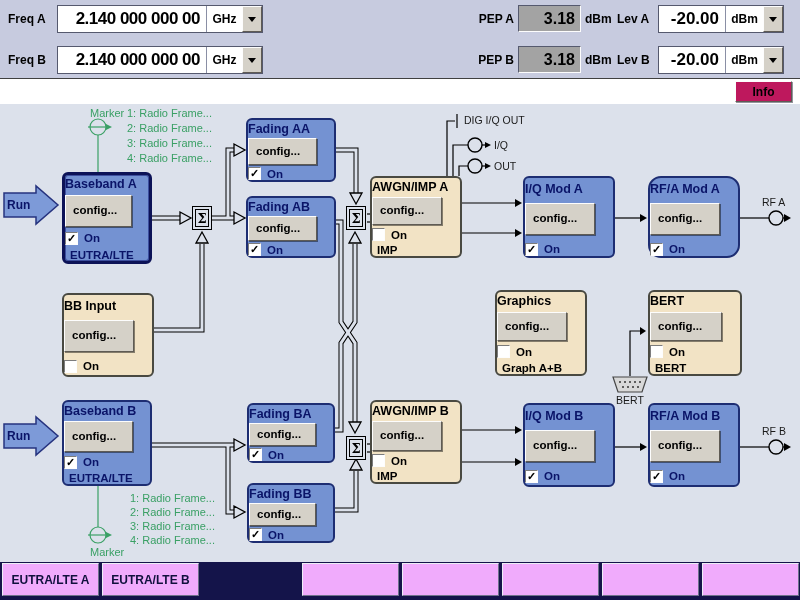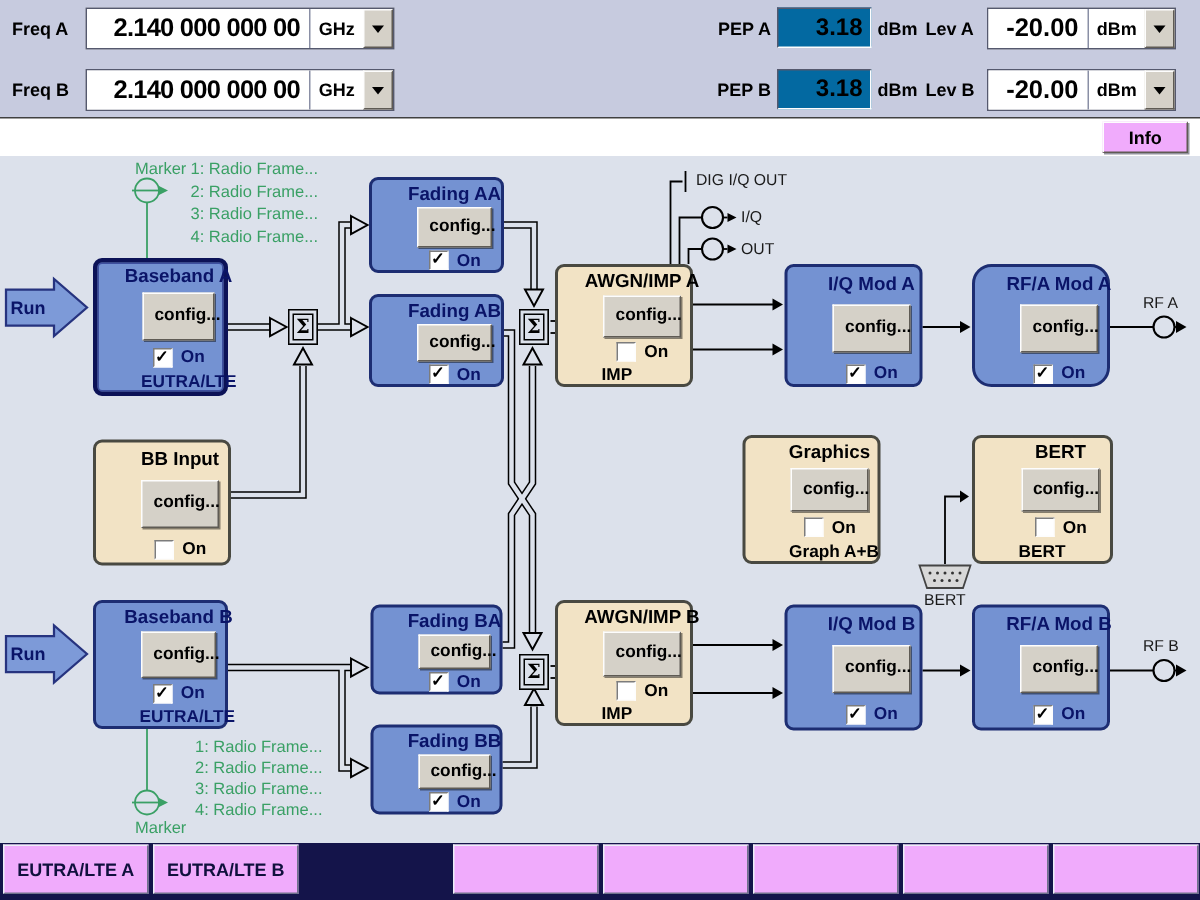--- a/index.html
+++ b/index.html
@@ -24,34 +24,34 @@
         font-size:17px;line-height:26px;box-sizing:border-box;}
   .v-freq{width:148px;padding-right:6px;letter-spacing:-0.5px;}
   .v-lev{width:66px;padding-right:6px;}
   .ubox{height:26px;background:#fff;border-left:1px solid #8a8fa5;font-weight:bold;
         font-size:12px;line-height:26px;text-align:center;box-sizing:border-box;color:#000;}
   .u-freq{width:36px}.u-lev{width:38px}
   .ddbtn{width:20px;height:26px;background:#d5d1c8;border:1px solid;
          border-color:#fdfdfd #5f5b54 #5f5b54 #fdfdfd;box-sizing:border-box;
          display:flex;align-items:center;justify-content:center;cursor:default;padding:0;}
   .tri{width:0;height:0;border:4px solid transparent;border-top:5px solid #000;margin-top:4px;}
-  .pepbox{position:absolute;left:518px;top:1px;width:63px;height:27px;background:#0369a1;
+  .pepbox{position:absolute;left:518px;top:1px;width:63px;height:27px;background:#a3a3a3;
           border:1px solid;border-color:#55596e #fdfdfd #fdfdfd #55596e;box-sizing:border-box;
           font-size:16px;font-weight:bold;text-align:right;line-height:25px;padding-right:5px;color:#000;}
   
   .infostrip{position:absolute;left:0;top:79px;width:800px;height:25px;background:#ffffff;}
-  .infobtn{position:absolute;left:735px;top:2px;width:57px;height:21px;background:#f0abfc;
+  .infobtn{position:absolute;left:735px;top:2px;width:57px;height:21px;background:#be185d;
            border:1px solid;border-color:#fdfdfd #5f5b54 #5f5b54 #fdfdfd;
            box-shadow:1px 1px 0 rgba(40,40,60,.5);
            font-family:"Liberation Sans",sans-serif;font-size:12px;font-weight:bold;color:#000;
            text-align:center;line-height:18px;cursor:default;padding:0;}
   
   svg.wires{position:absolute;left:0;top:0;width:800px;height:600px;z-index:1;}
   .block{position:absolute;z-index:2;border-radius:6px;box-sizing:border-box;
-         display:flex;flex-direction:column;align-items:center;padding-top:2px;gap:4px;padding-left:24px;}
+         display:flex;flex-direction:column;align-items:flex-start;padding-top:2px;gap:4px;}
   .blue{background:#7492d2;border:2px solid #1d2d72;}
   .tan{background:#f2e3c5;border:2px solid #494941;}
   .selected{border:3px solid #0c1257;box-shadow:0 0 0 1px #3d4f9f inset;}
   .blk-title{font-size:12.5px;font-weight:bold;white-space:nowrap;}
   .blue .blk-title,.blue .onlbl{color:#0a1468;}
   .tan .blk-title,.tan .onlbl{color:#000;}
   .cfg{display:block;width:80%;height:32px;background:#d5d1c8;border:1px solid;
        border-color:#fdfdfd #5f5b54 #5f5b54 #fdfdfd;box-shadow:1px 1px 0 rgba(0,0,0,.45);
        font-family:"Liberation Sans",sans-serif;font-size:11.5px;font-weight:bold;color:#000;
        text-align:left;padding:0 0 2px 7px;cursor:default;}

